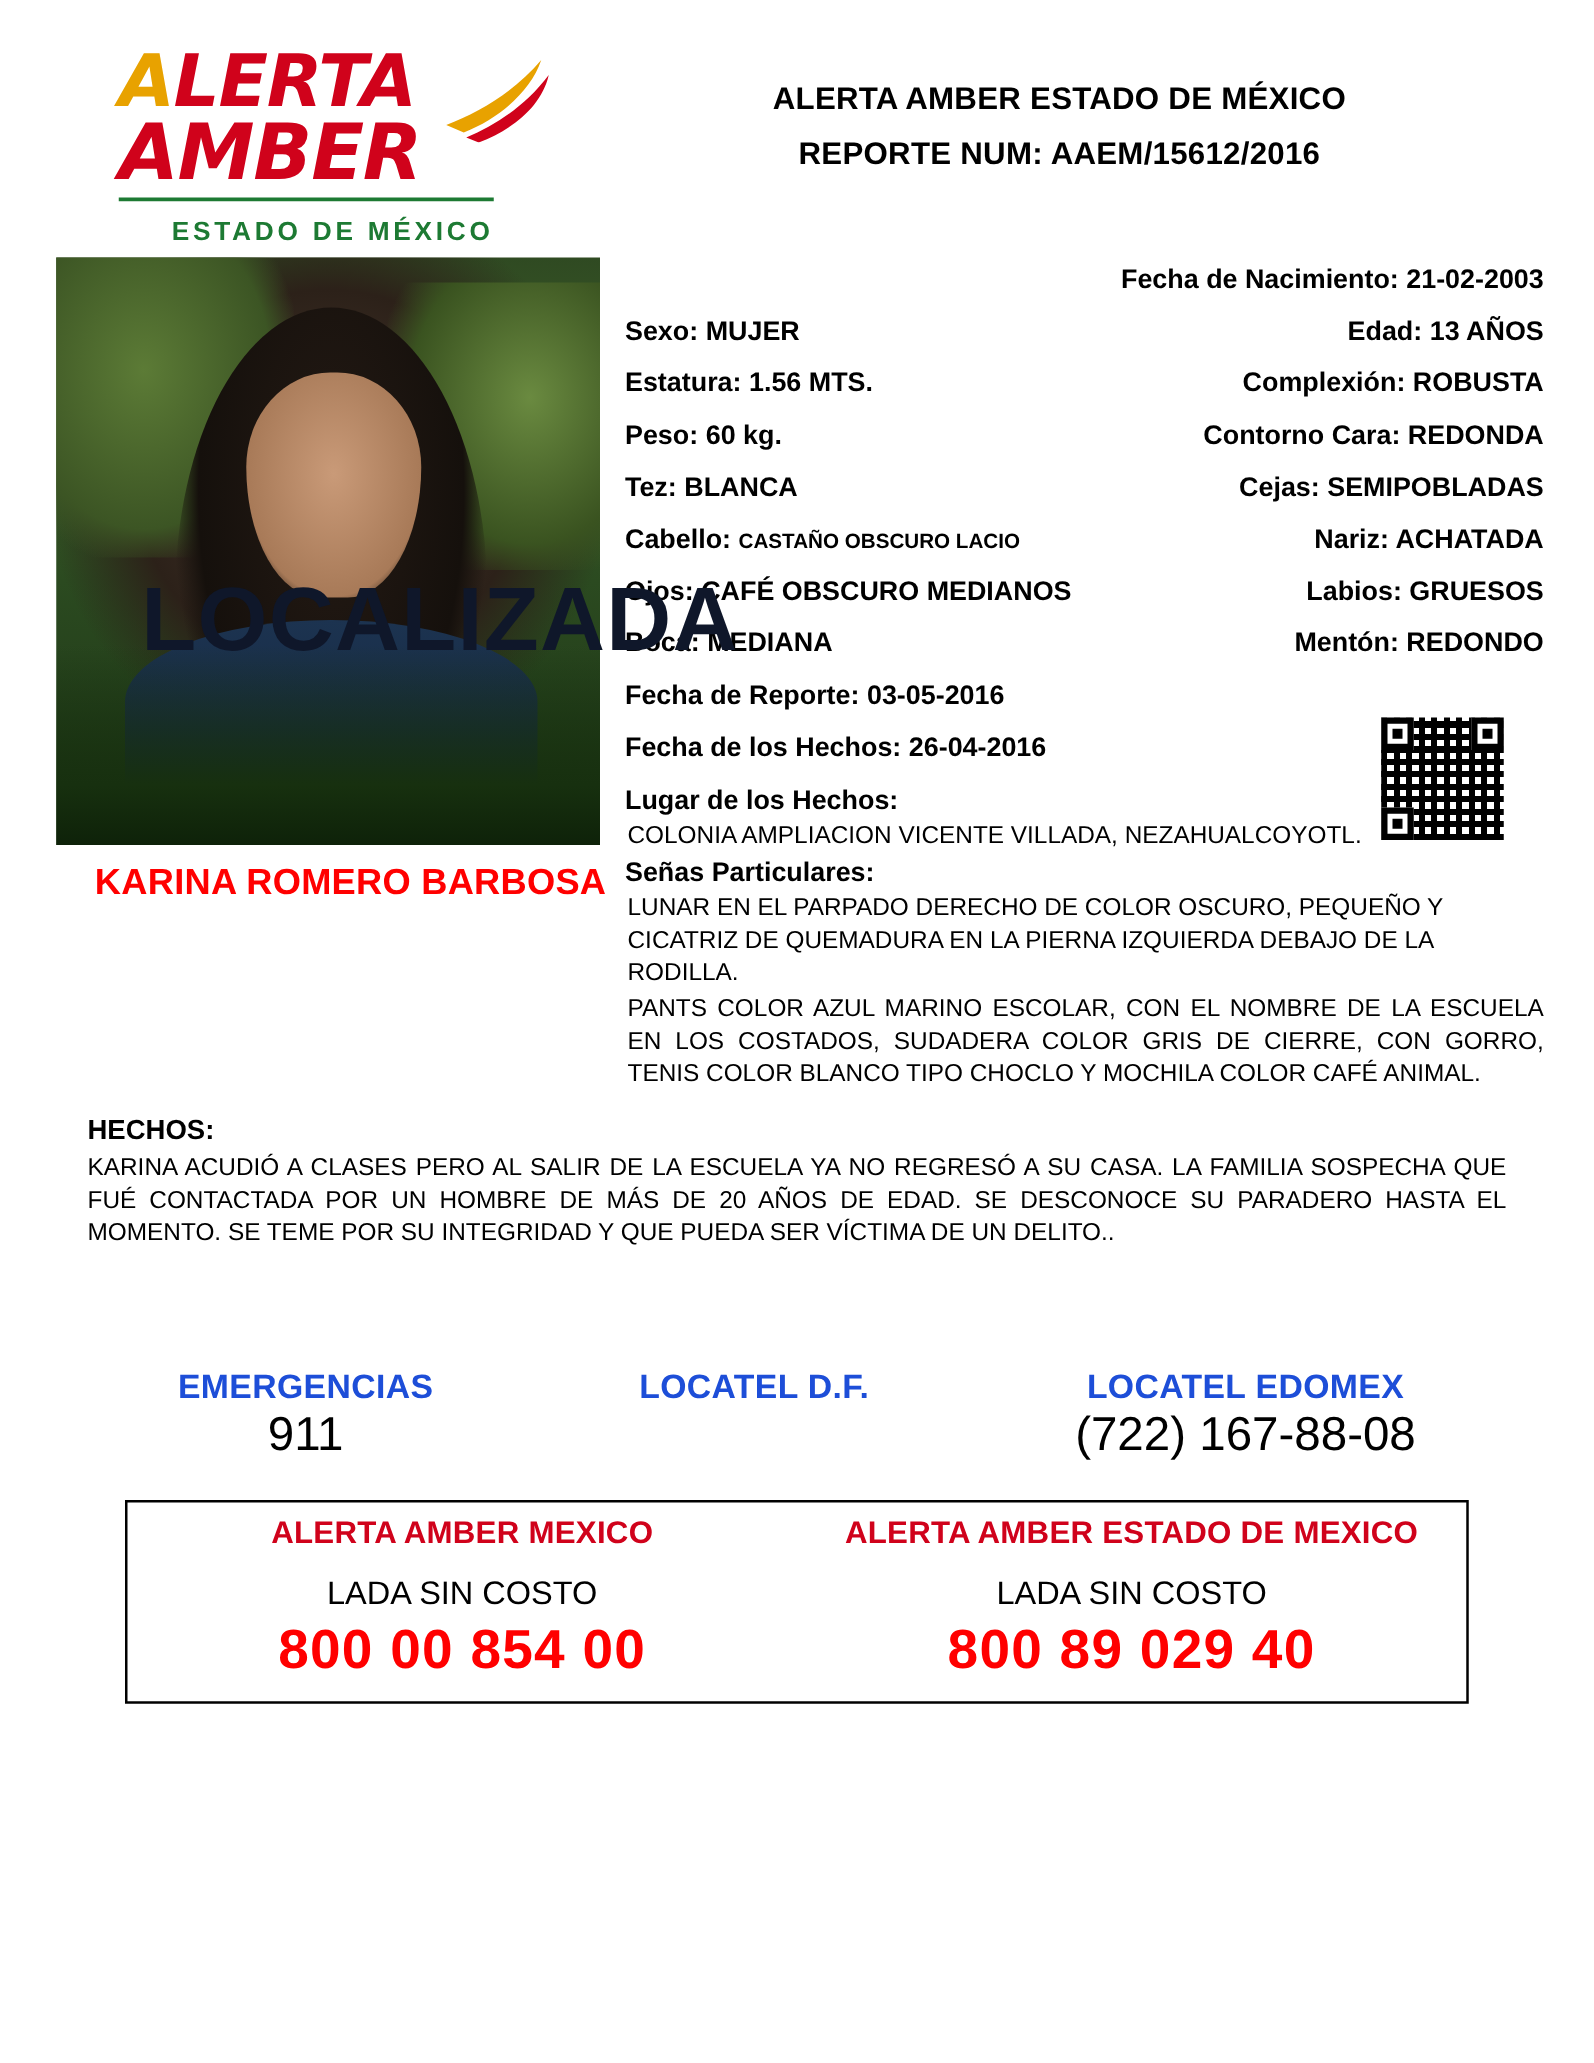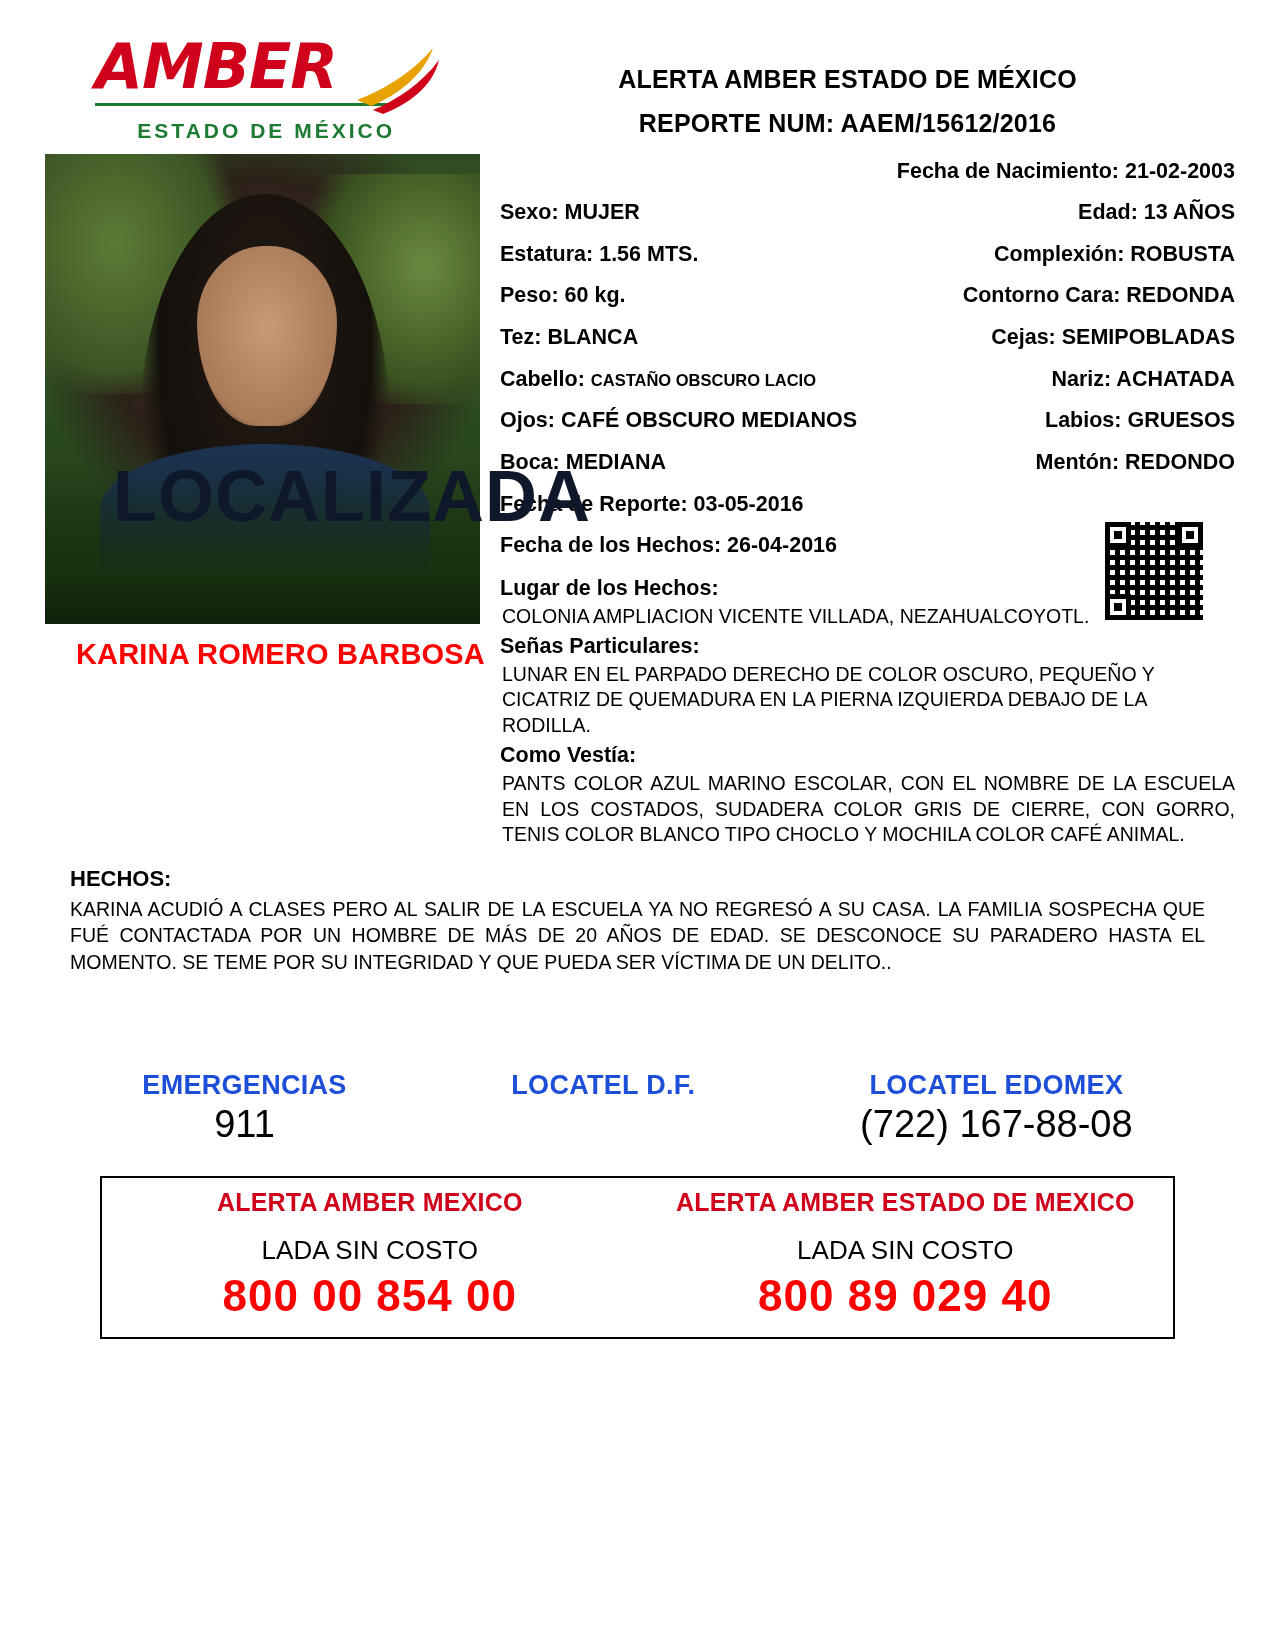--- a/index.html
+++ b/index.html
@@ -277,20 +277,21 @@
     margin-top: 5px;
     letter-spacing: 1px;
   }
 </style>
 </head>
 <body>
 
 <div class="header">
   <div class="logo-wrap">
     <div class="logo">
+      <div class="logo-alerta"><span class="a1">A</span><span class="rest">LERTA</span></div>
       <div class="logo-amber">AMBER</div>
       <svg class="logo-swoosh" viewBox="0 0 90 70">
         <path d="M4 56 C30 46 58 30 80 4 C72 28 48 50 18 62 Z" fill="#e8a200"></path>
         <path d="M20 66 C44 56 68 40 86 16 C80 42 56 60 30 70 Z" fill="#d0021b"></path>
       </svg>
       <div class="logo-edomex">ESTADO DE MÉXICO</div>
     </div>
   </div>
   <div class="header-titles">
     <div>ALERTA AMBER ESTADO DE MÉXICO</div>
@@ -416,21 +417,20 @@
       <div class="block-title">Lugar de los Hechos:</div>
       <div class="block-body">COLONIA AMPLIACION VICENTE VILLADA, NEZAHUALCOYOTL.</div>
     </div>
 
     <div class="block">
       <div class="block-title">Señas Particulares:</div>
       <div class="block-body">LUNAR EN EL PARPADO DERECHO DE COLOR OSCURO, PEQUEÑO Y CICATRIZ DE QUEMADURA EN LA PIERNA IZQUIERDA DEBAJO DE LA RODILLA.</div>
     </div>
 
     <div class="block">
-      <div class="block-title">Como Vestía:</div>
       <div class="block-body justified">PANTS  COLOR AZUL MARINO ESCOLAR, CON EL NOMBRE DE LA ESCUELA EN LOS COSTADOS, SUDADERA  COLOR GRIS DE CIERRE, CON GORRO, TENIS  COLOR BLANCO TIPO CHOCLO Y MOCHILA COLOR CAFÉ ANIMAL.</div>
     </div>
 
     <div class="qr">
       <span class="qr-marker m1">
           <i></i>
         </span>
       <span class="qr-marker m2">
           <i></i>
         </span>

